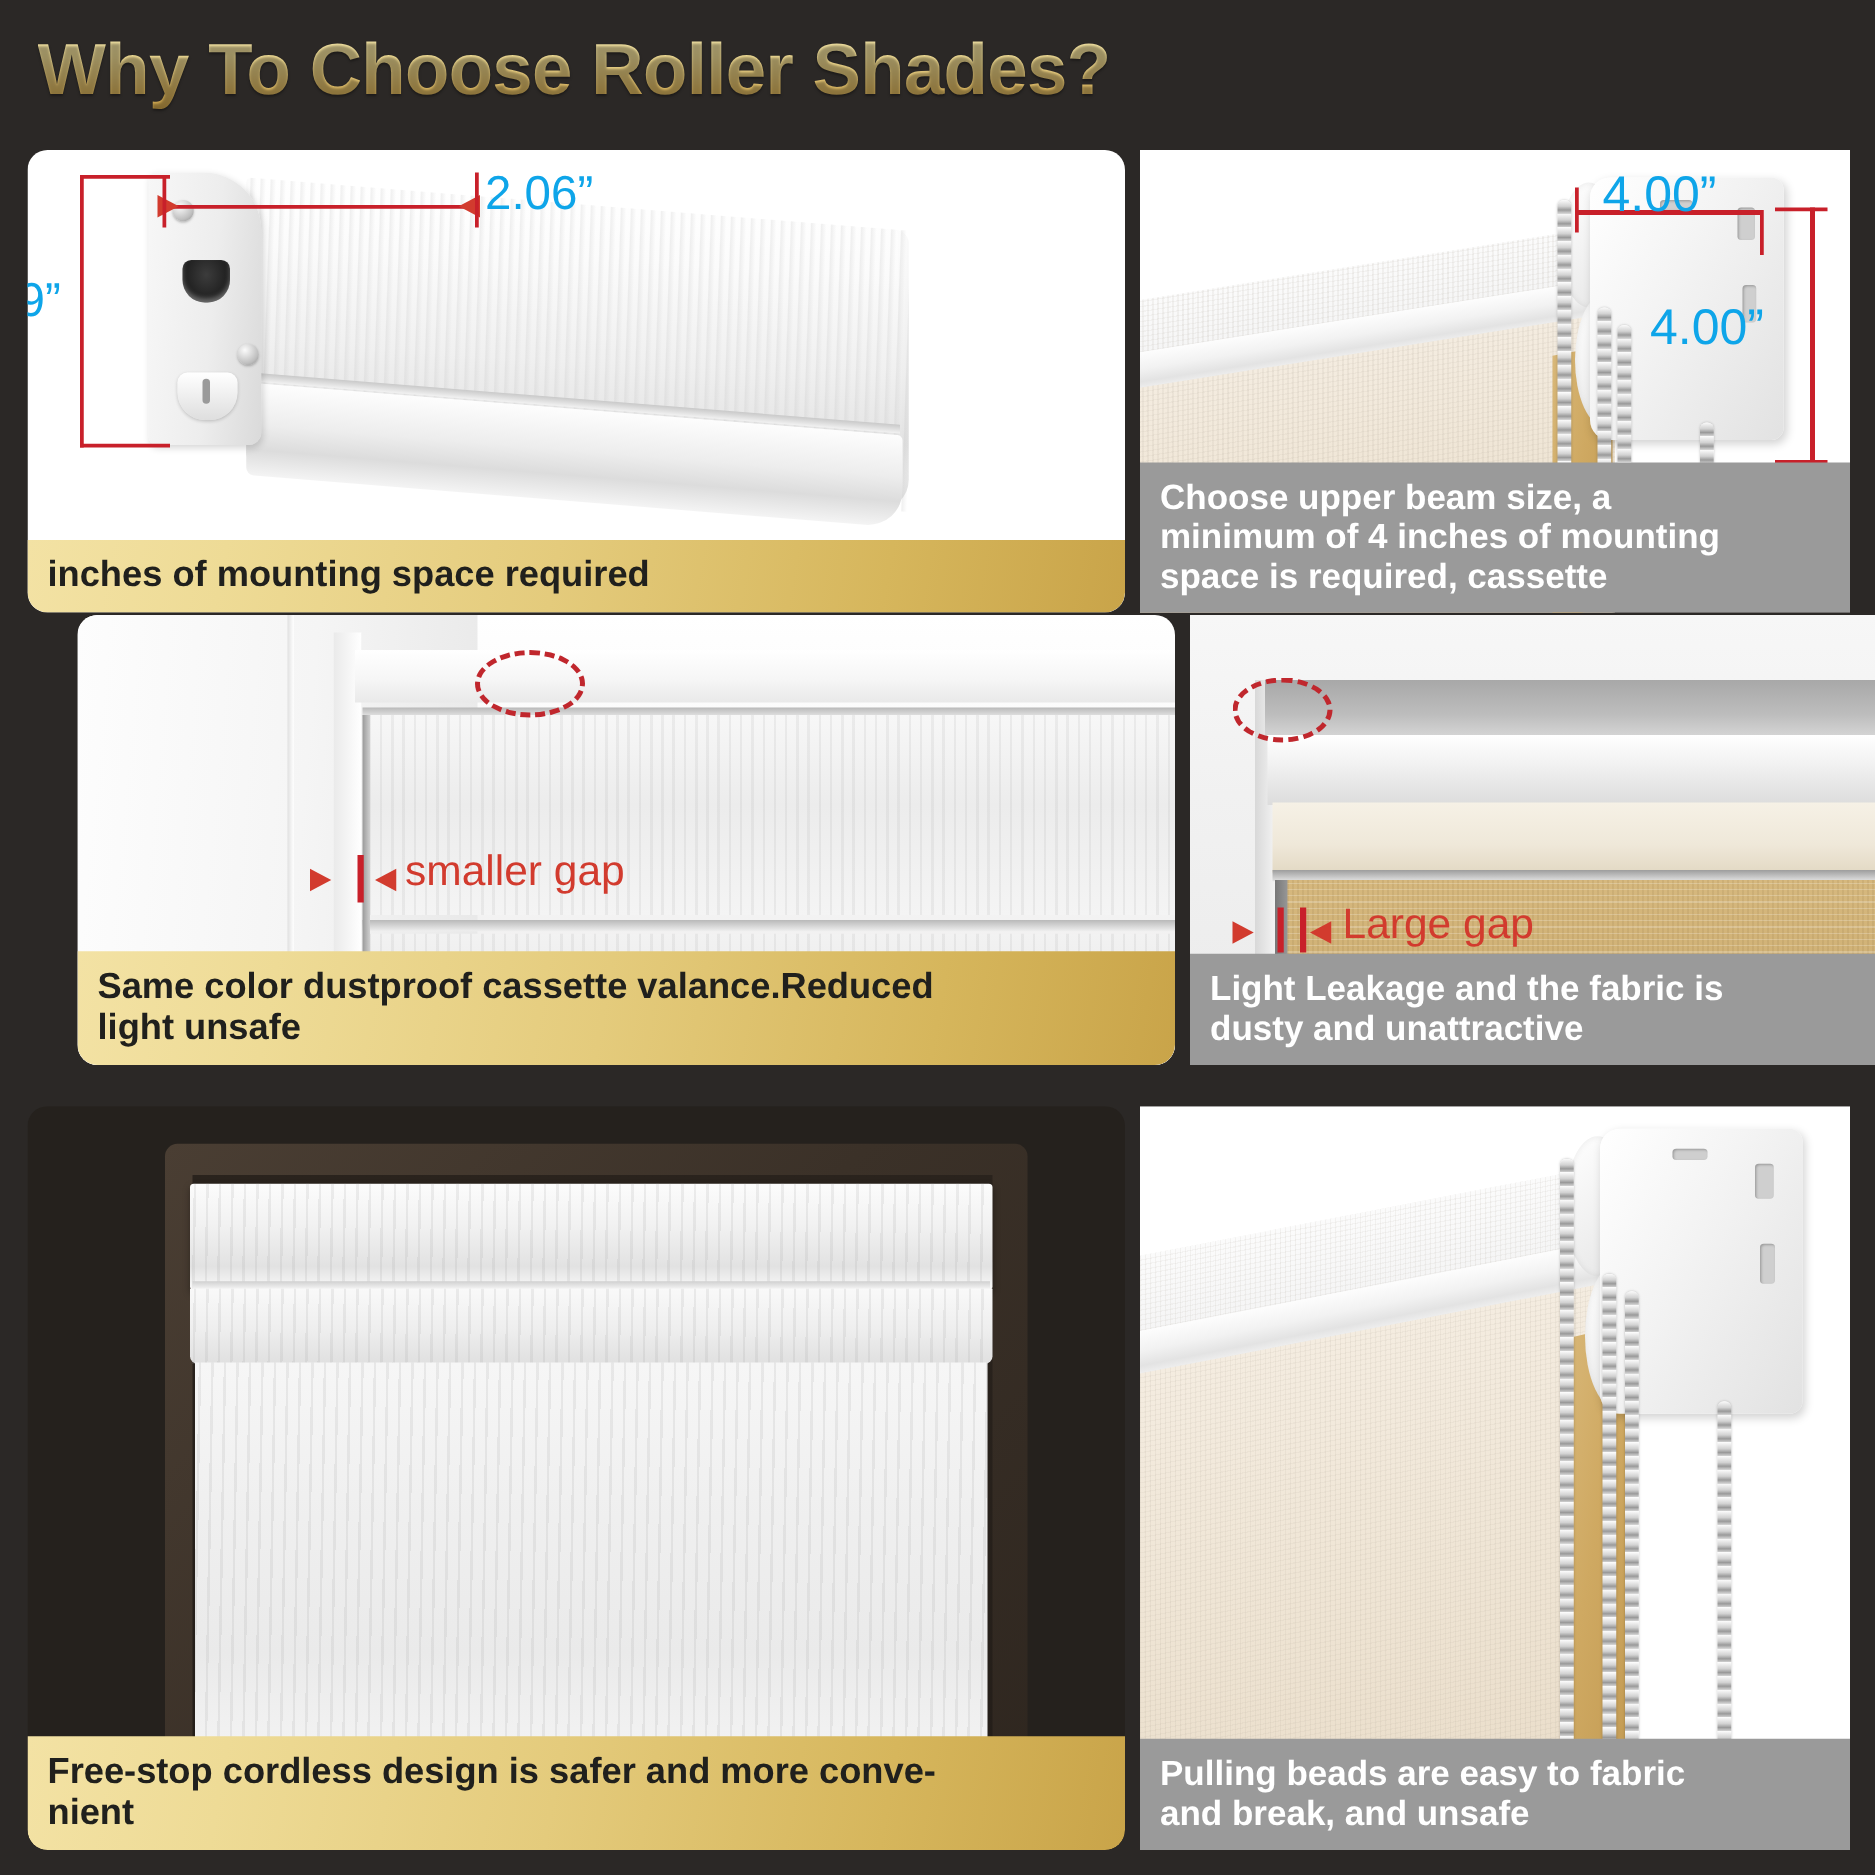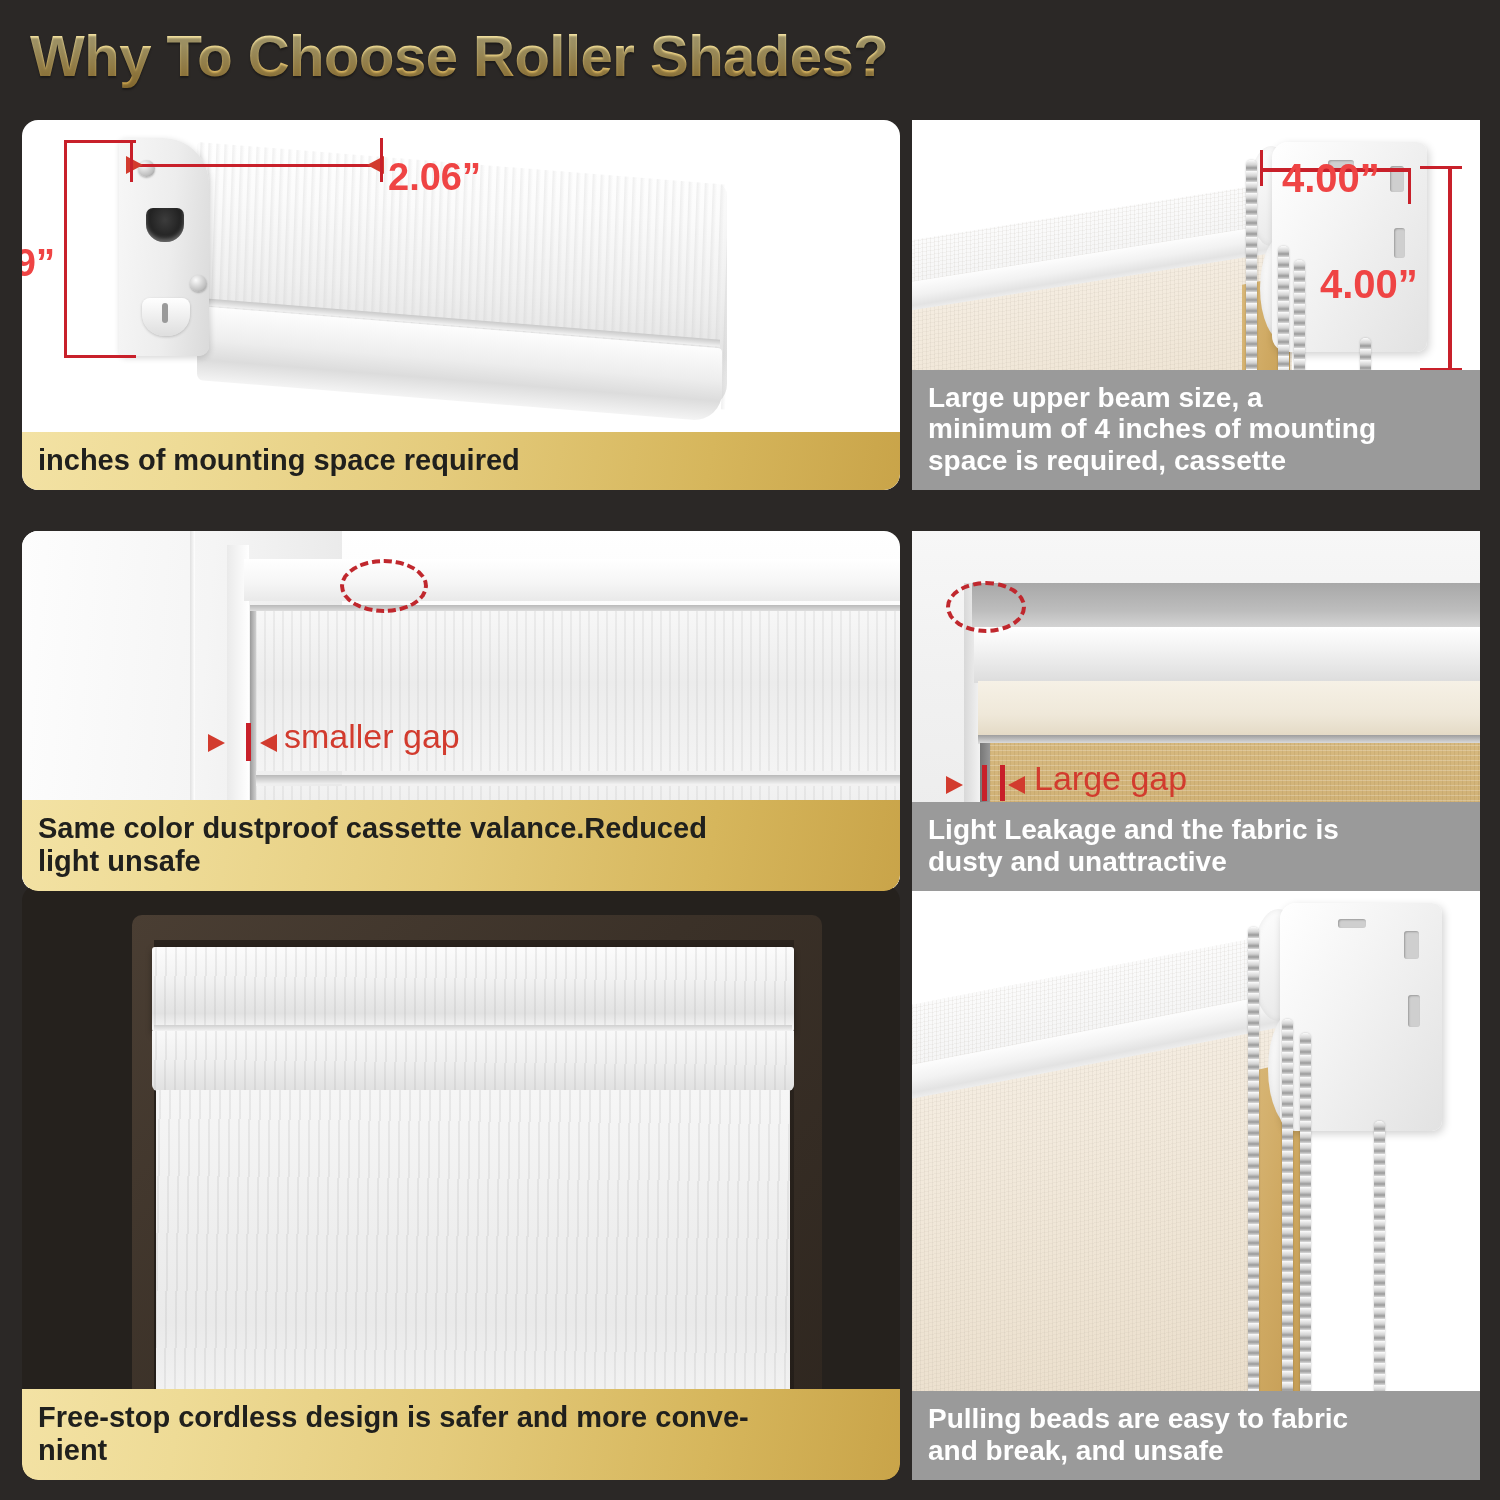--- a/index.html
+++ b/index.html
@@ -20,21 +20,21 @@
     text-shadow: 0 2px 2px rgba(0,0,0,0.35);
     white-space: nowrap;
   }
 
   
   .panel { position: absolute; overflow: hidden; }
   .panel.left  { left: 22px;  width: 878px; border-radius: 16px; }
   .panel.right { left: 912px; width: 568px; border-radius: 0; }
 
   .row1 { top: 120px; height: 370px; }
-  .row2 { top: 531px; height: 360px; }
+  .row2 { top: 492px; height: 360px; margin-left: 40px; }
   .row3 { top: 885px; height: 595px; }
 
   .stage { position: absolute; inset: 0; }
 
   
   .caption {
     position: absolute; left: 0; right: 0; bottom: 0;
     padding: 12px 16px 14px 16px;
     font-weight: bold; line-height: 1.12;
     z-index: 40;
@@ -49,21 +49,21 @@
   }
   .caption span { display: block; }
 
   
   .bg-white { position: absolute; inset: 0; background: #ffffff; }
   .bg-soft  { position: absolute; inset: 0;
               background: linear-gradient(180deg,#ffffff 0%,#f4f4f4 60%,#eceaea 100%); }
 
   
   .dimline { position: absolute; background: #c8202a; }
-  .dimtext { position: absolute; color: #ef4444; font-weight: bold; white-space: nowrap; margin-top: 22px; }
+  .dimtext { position: absolute; color: #0ea5e9; font-weight: normal; white-space: nowrap; }
   .annot-text { position: absolute; color: #d23b2e; white-space: nowrap; }
   .arrow-r, .arrow-l {
     position: absolute; width: 0; height: 0;
     border-top: 9px solid transparent; border-bottom: 9px solid transparent;
   }
   .arrow-r { border-left: 17px solid #d23b2e; }
   .arrow-l { border-right: 17px solid #d23b2e; }
   .tick { position: absolute; background: #c8202a; width: 3px; }
   .dashed-ellipse {
     position: absolute; border: 4px dashed #c0272d; border-radius: 50%;
@@ -361,21 +361,21 @@
       <div class="tick" style="left:496px; top:48px; height:36px;"></div>
       <div class="dimtext" style="left:370px; top:14px; font-size:40px;">4.00”</div>
 
       <div class="dimline" style="left:536px; top:46px; width:4px; height:205px;"></div>
       <div class="dimline" style="left:508px; top:46px; width:42px; height:3px;"></div>
       <div class="dimline" style="left:508px; top:248px; width:42px; height:3px;"></div>
       <div class="dimtext" style="left:408px; top:120px; font-size:40px;">4.00”</div>
     </div>
 
     <div class="caption grey">
-      <span>Large upper beam size, a</span>
+      <span>Choose upper beam size, a</span>
       <span>minimum of 4 inches of mounting</span>
       <span>space is required, cassette</span>
     </div>
   </div>
 
   <div class="panel left row2">
     <div class="stage">
       <div class="bg-soft"></div>
 
       <div class="w3-frame-out"></div>

